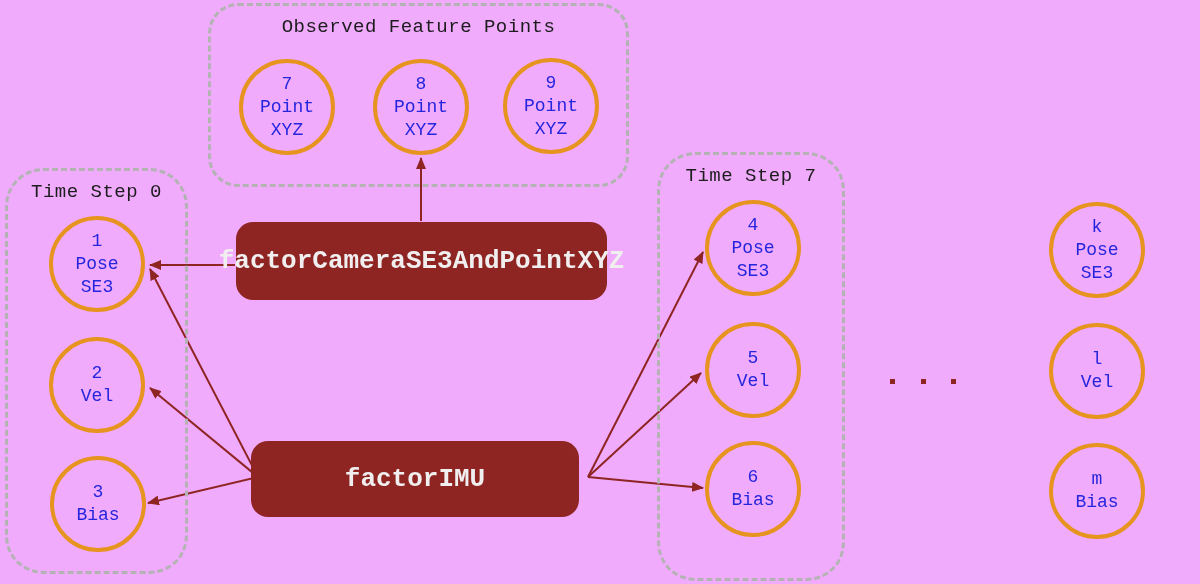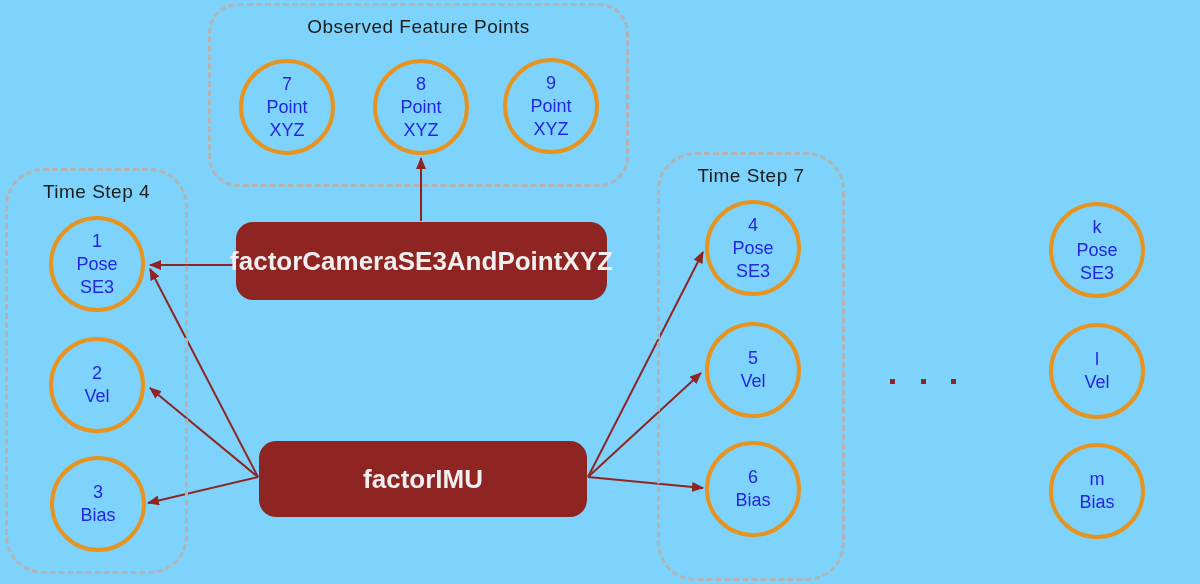--- a/index.html
+++ b/index.html
@@ -2,22 +2,23 @@
 <html><head>
 <meta charset="utf-8">
 <style>
   html, body { margin: 0; padding: 0; }
   body { font-family: "Liberation Sans", sans-serif; }
 
   .canvas {
     position: relative;
     width: 1200px;
     height: 584px;
-    background: #7dd3fc;
+    background: #f0abfc;
     overflow: hidden;
+    font-family: Liberation Mono, monospace;
   }
 
   
   .group {
     position: absolute;
     border: 3px dashed #b3b3b3;
     border-radius: 34px;
     box-sizing: border-box;
   }
   #group-observed { left: 208px; top: 3px;   width: 421px; height: 184px; border-radius: 30px; }
@@ -72,21 +73,21 @@
     display: flex;
     align-items: center;
     justify-content: center;
     color: #f0eeee;
     font-weight: bold;
     font-size: 26px;
     white-space: nowrap;
     text-align: center;
   }
   #factor-camera { left: 236px; top: 222px; width: 371px; height: 78px; }
-  #factor-imu    { left: 259px; top: 441px; width: 328px; height: 76px; }
+  #factor-imu    { left: 251px; top: 441px; width: 328px; height: 76px; }
 
   
   #edges-svg {
     position: absolute;
     left: 0; top: 0;
     width: 1200px;
     height: 584px;
     pointer-events: none;
   }
 
@@ -123,21 +124,21 @@
       <line x1="258" y1="477" x2="148" y2="503" stroke="#8e2522" stroke-width="2" marker-end="url(#arrowhead)"></line>
       <line x1="588" y1="477" x2="703" y2="252" stroke="#8e2522" stroke-width="2" marker-end="url(#arrowhead)"></line>
       <line x1="588" y1="477" x2="701" y2="373" stroke="#8e2522" stroke-width="2" marker-end="url(#arrowhead)"></line>
       <line x1="588" y1="477" x2="703" y2="488" stroke="#8e2522" stroke-width="2" marker-end="url(#arrowhead)"></line>
     </svg>
 
   <div class="group" id="group-observed">
     <div class="group-title">Observed Feature Points</div>
   </div>
   <div class="group" id="group-ts0">
-    <div class="group-title">Time Step 4</div>
+    <div class="group-title">Time Step 0</div>
   </div>
   <div class="group" id="group-ts1">
     <div class="group-title">Time Step 7</div>
   </div>
 
   <div class="node" id="node-7">
     <span>7</span>
     <span>Point</span>
     <span>XYZ</span>
   </div>

